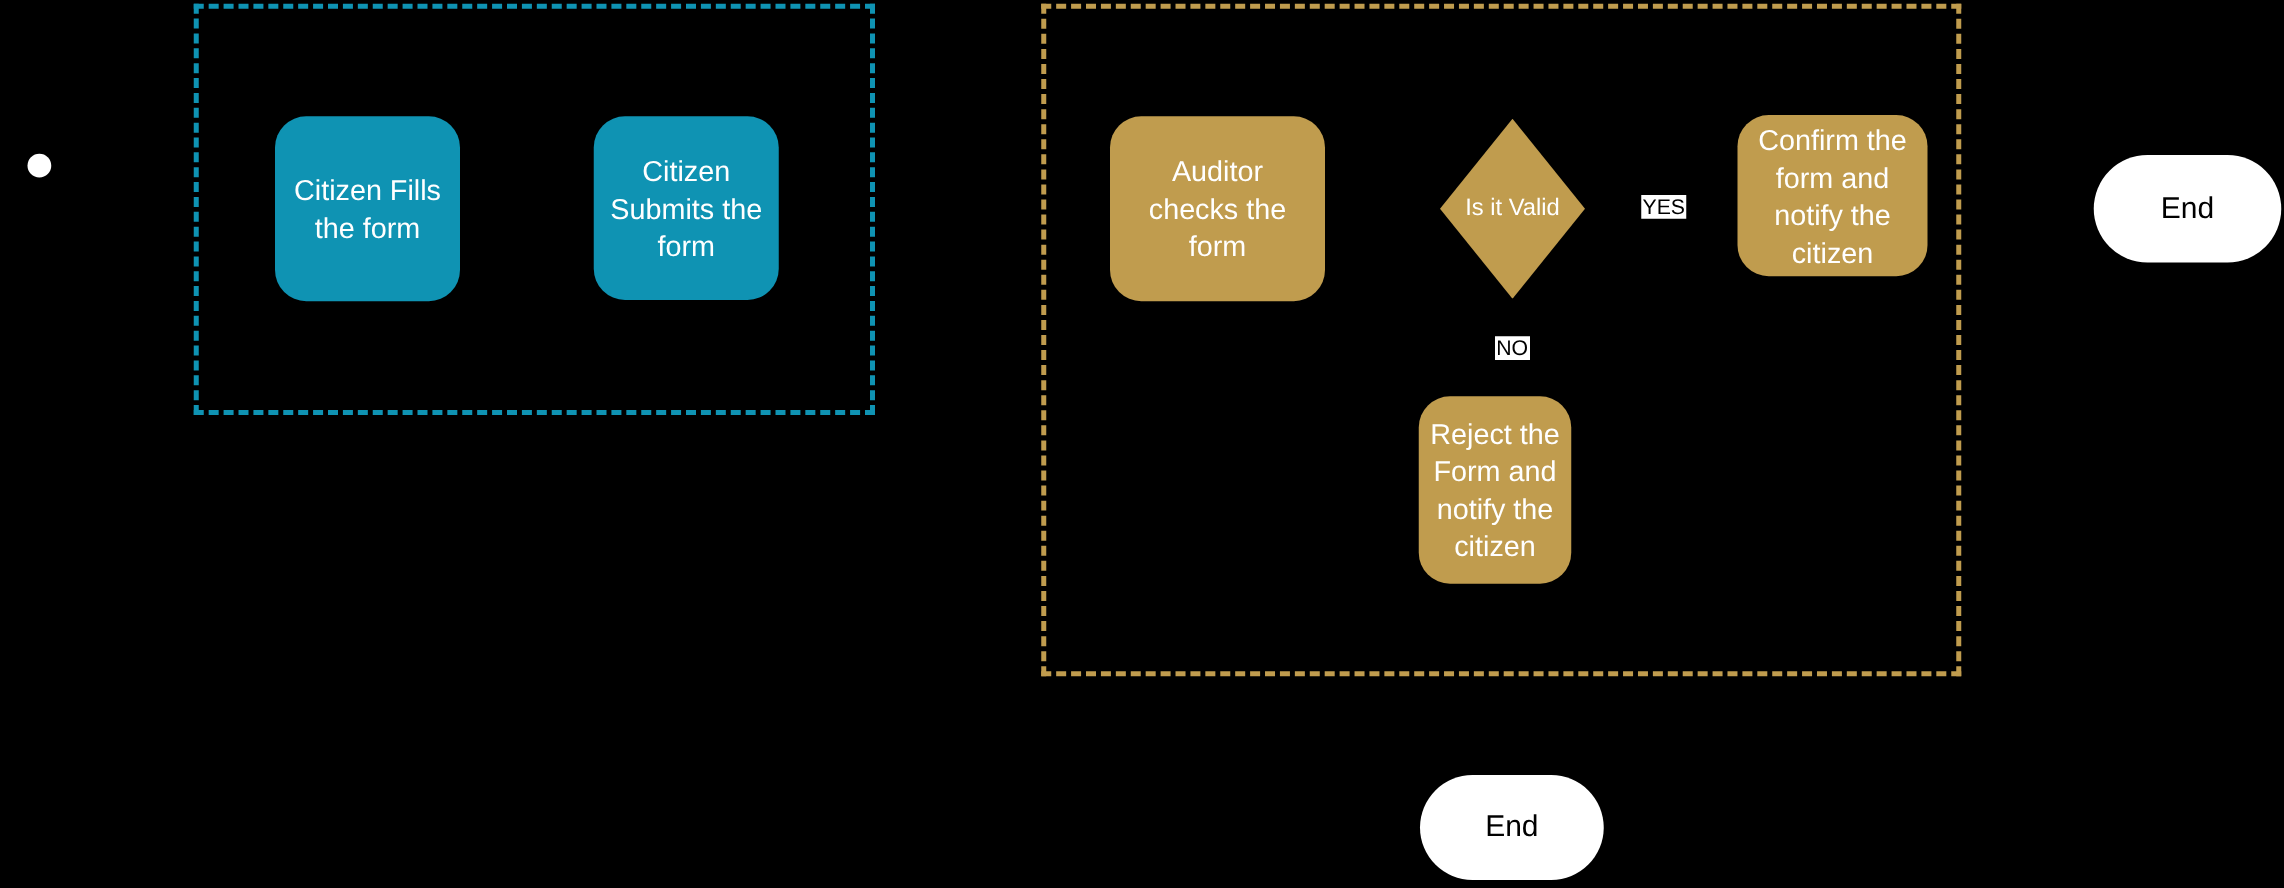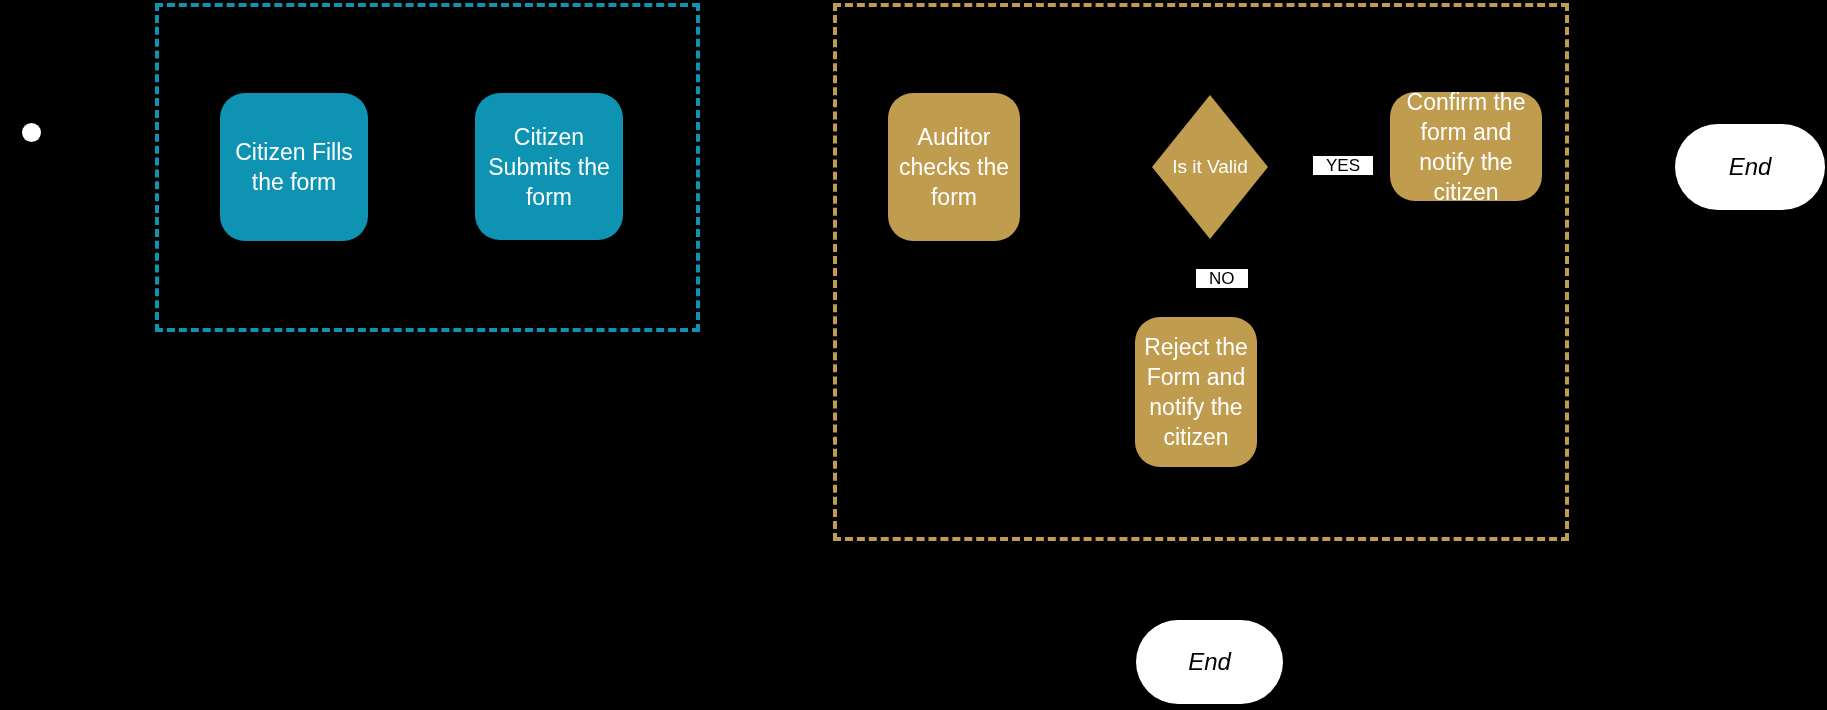--- a/index.html
+++ b/index.html
@@ -55,22 +55,22 @@
     color: var(--color-node_text, #ffffff);
     font-size: 23px;
     line-height: 30px;
     border-radius: 25px;
     white-space: pre-line;
   }
   .node.teal { background: var(--color-citizen, #0f93b3); }
   .node.gold { background: var(--color-auditor, #c09c4e); }
   .node.fill-form   { left: 220px; top: 93px;  width: 148px; height: 148px; }
   .node.submit-form { left: 475px; top: 93px;  width: 148px; height: 147px; }
-  .node.check-form  { left: 888px; top: 93px;  width: 132px; height: 148px; }
-  .node.confirm     { left: 1390px; top: 92px; width: 152px; height: 109px; }
+  .node.check-form  { left: 888px; top: 93px;  width: 172px; height: 148px; }
+  .node.confirm     { left: 1390px; top: 92px; width: 152px; height: 129px; }
   .node.reject      { left: 1135px; top: 317px; width: 122px; height: 150px; }
   .diamond {
     position: absolute;
     left: 1152px;
     top: 95px;
     width: 116px;
     height: 144px;
     background: var(--color-auditor, #c09c4e);
     clip-path: polygon(50% 0%, 100% 50%, 50% 100%, 0% 50%);
     display: flex;
@@ -80,34 +80,33 @@
     color: var(--color-node_text, #ffffff);
     font-size: 19px;
     line-height: 22px;
   }
   .edge-label {
     position: absolute;
     background: var(--color-edge_label_bg, #ffffff);
     color: var(--color-edge_label_text, #000000);
     font-size: 17px;
     line-height: 19px;
-    padding: 0 13px;
+    padding: 0 1px;
   }
   .edge-label.yes { left: 1313px; top: 156px; }
   .edge-label.no  { left: 1196px; top: 269px; text-align: right; }
   .terminal {
     position: absolute;
     box-sizing: border-box;
     display: flex;
     align-items: center;
     justify-content: center;
     background: var(--color-terminal_fill, #ffffff);
     color: var(--color-terminal_text, #000000);
     font-size: 24px;
-    font-style: italic;
   }
   .terminal.end-right  { left: 1675px; top: 124px; width: 150px; height: 86px; border-radius: 43px; }
   .terminal.end-bottom { left: 1136px; top: 620px; width: 147px; height: 84px; border-radius: 42px; }
 </style>
 </head>
 <body>
 
 <div class="stage">
 
   <div class="start-dot"></div>

